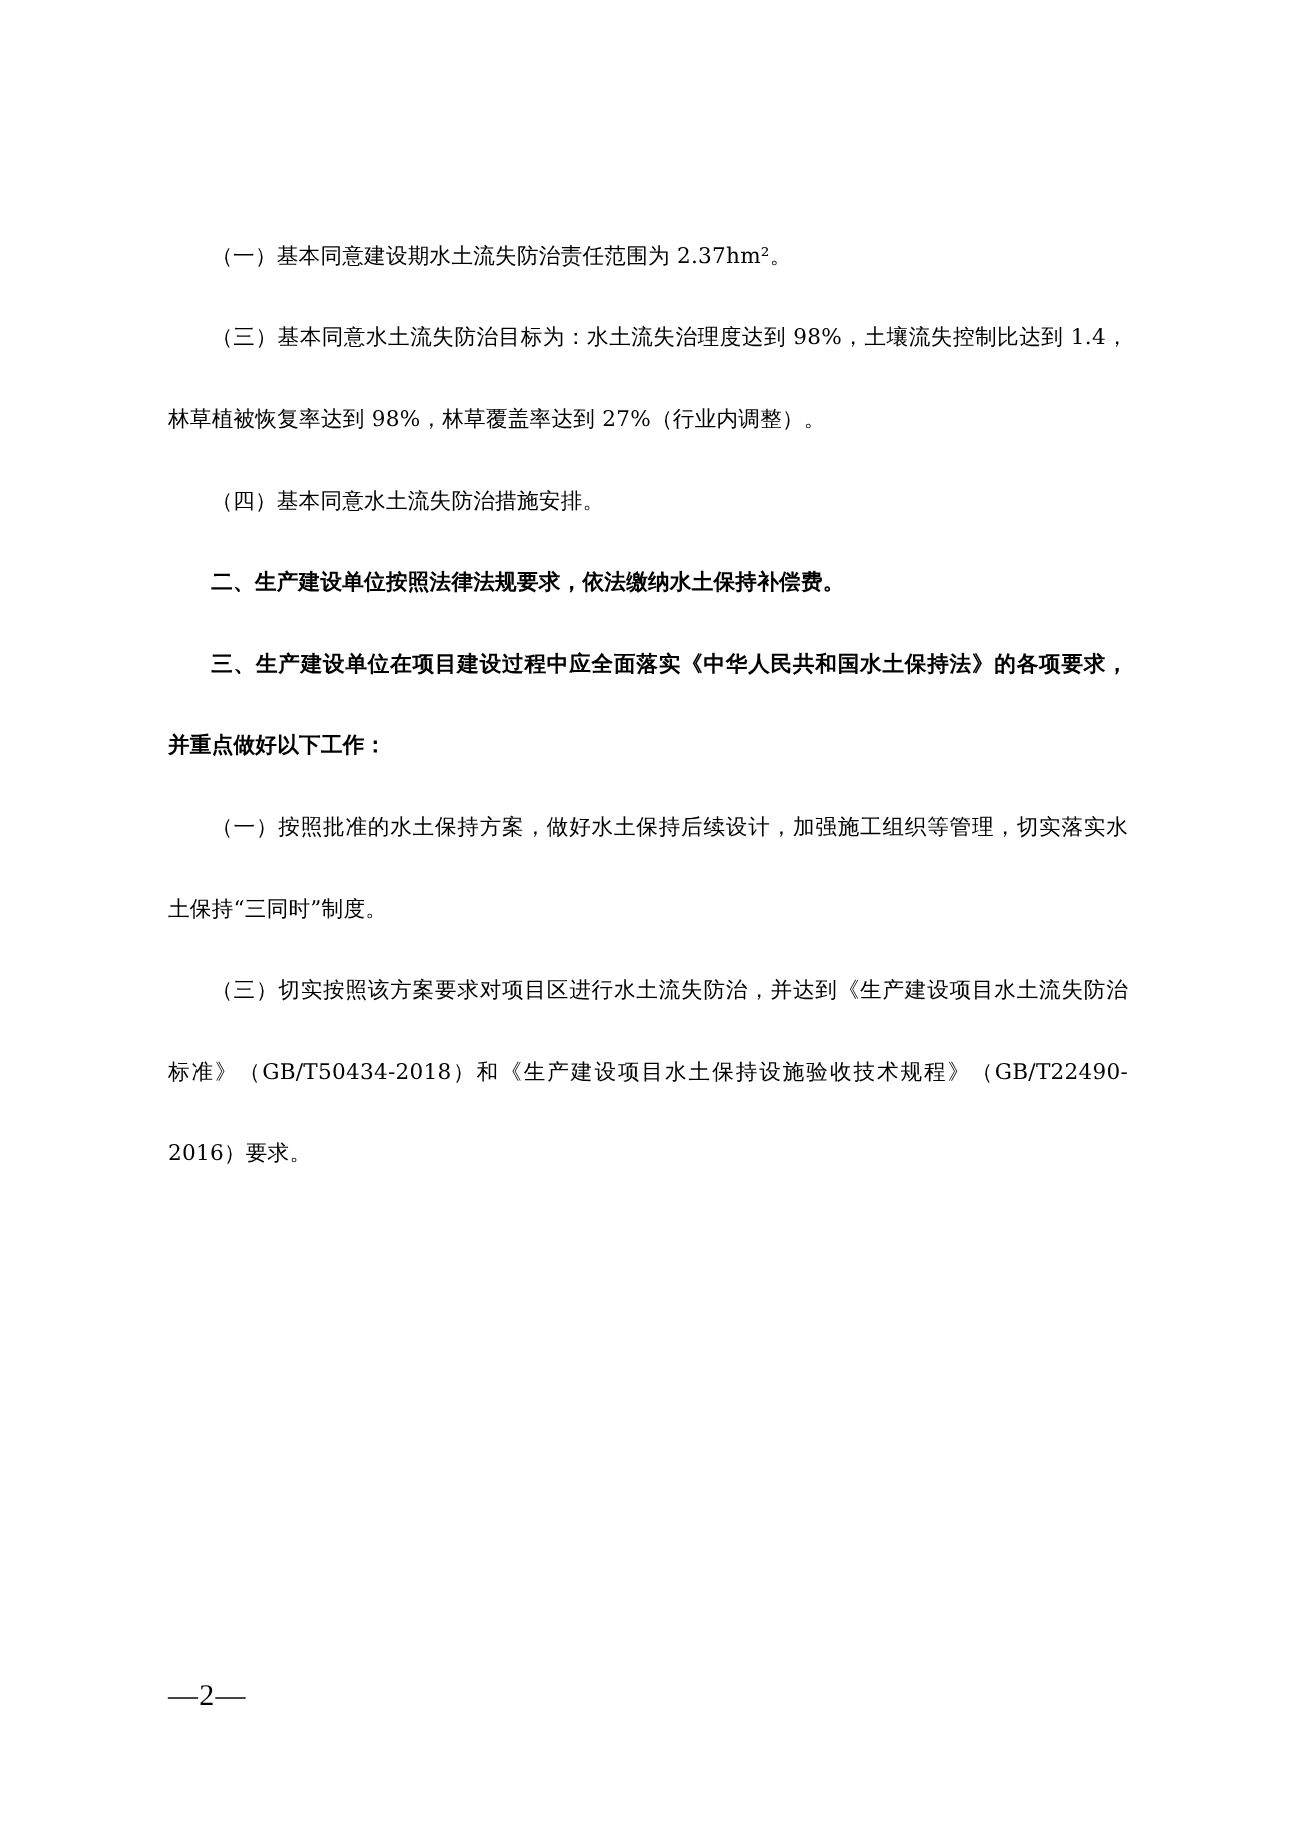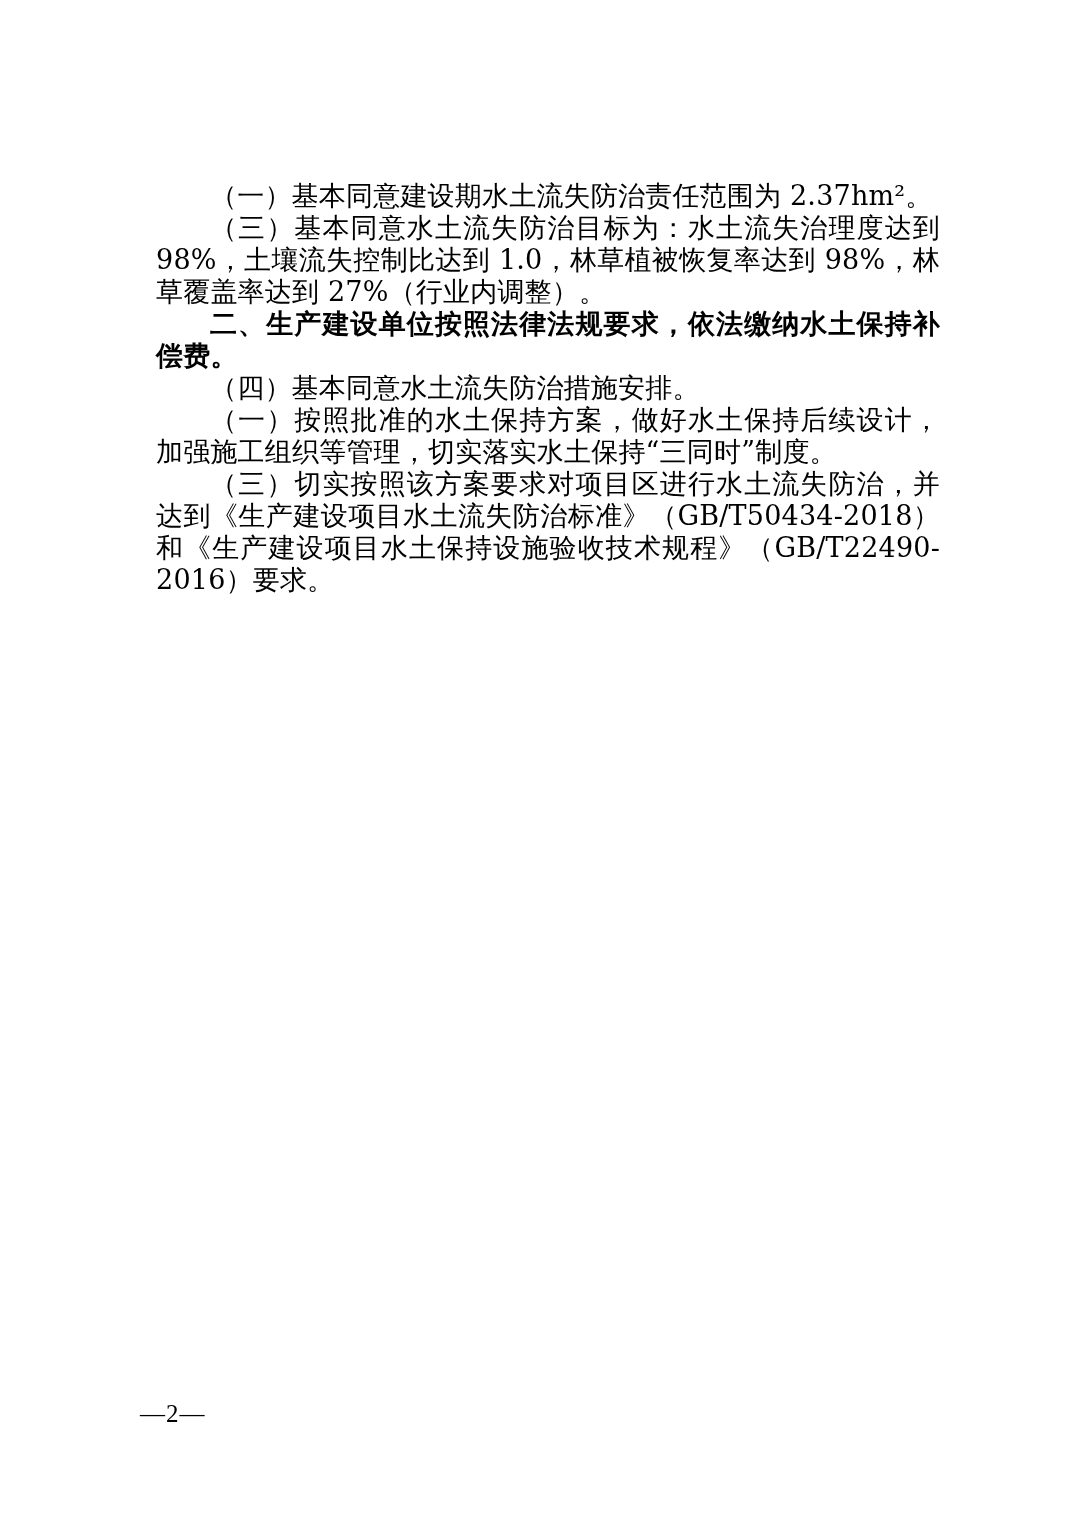--- a/index.html
+++ b/index.html
@@ -17,25 +17,25 @@
     box-sizing: border-box;
     overflow: hidden;
   }
   .content {
     position: absolute;
     left: 140px;
     top: 180px;
     width: 800px;
   }
   .para {
-    font-size: 27px;
-    line-height: 32px;
+    font-size: 18px;
+    line-height: 68px;
     text-align: justify;
     text-justify: inter-ideograph;
-    margin: 0 0 0 16px;
+    margin: 0 0 0 0;
     letter-spacing: 0.2px;
   }
   .indent {
     text-indent: 2em;
   }
   .bold {
     font-weight: bold;
   }
   .pagenum {
     position: absolute;
@@ -48,22 +48,23 @@
     font-family: "Liberation Serif", "DejaVu Serif", serif;
   }
 </style>
 </head>
 <body>
 
 <div class="page">
   <div class="content">
 
     <p class="para indent">（一）基本同意建设期水土流失防治责任范围为 2.37hm²。</p>
-    <p class="para indent">（三）基本同意水土流失防治目标为：水土流失治理度达到 98%，土壤流失控制比达到 1.0，林草植被恢复率达到 98%，林草覆盖率达到 27%（行业内调整）。</p>
+    <p class="para indent">（三）基本同意水土流失防治目标为：水土流失治理度达到 98%，土壤流失控制比达到 1.4，林草植被恢复率达到 98%，林草覆盖率达到 27%（行业内调整）。</p>
+    <p class="para indent">（四）基本同意水土流失防治措施安排。</p>
     <p class="para indent bold">二、生产建设单位按照法律法规要求，依法缴纳水土保持补偿费。</p>
-    <p class="para indent">（四）基本同意水土流失防治措施安排。</p>
+    <p class="para indent bold">三、生产建设单位在项目建设过程中应全面落实《中华人民共和国水土保持法》的各项要求，并重点做好以下工作：</p>
     <p class="para indent">（一）按照批准的水土保持方案，做好水土保持后续设计，加强施工组织等管理，切实落实水土保持“三同时”制度。</p>
     <p class="para indent">（三）切实按照该方案要求对项目区进行水土流失防治，并达到《生产建设项目水土流失防治标准》（GB/T50434-2018）和《生产建设项目水土保持设施验收技术规程》（GB/T22490-2016）要求。</p>
 
   </div>
 
   <div class="pagenum latin">—2—</div>
 </div>
 
 </body></html>

